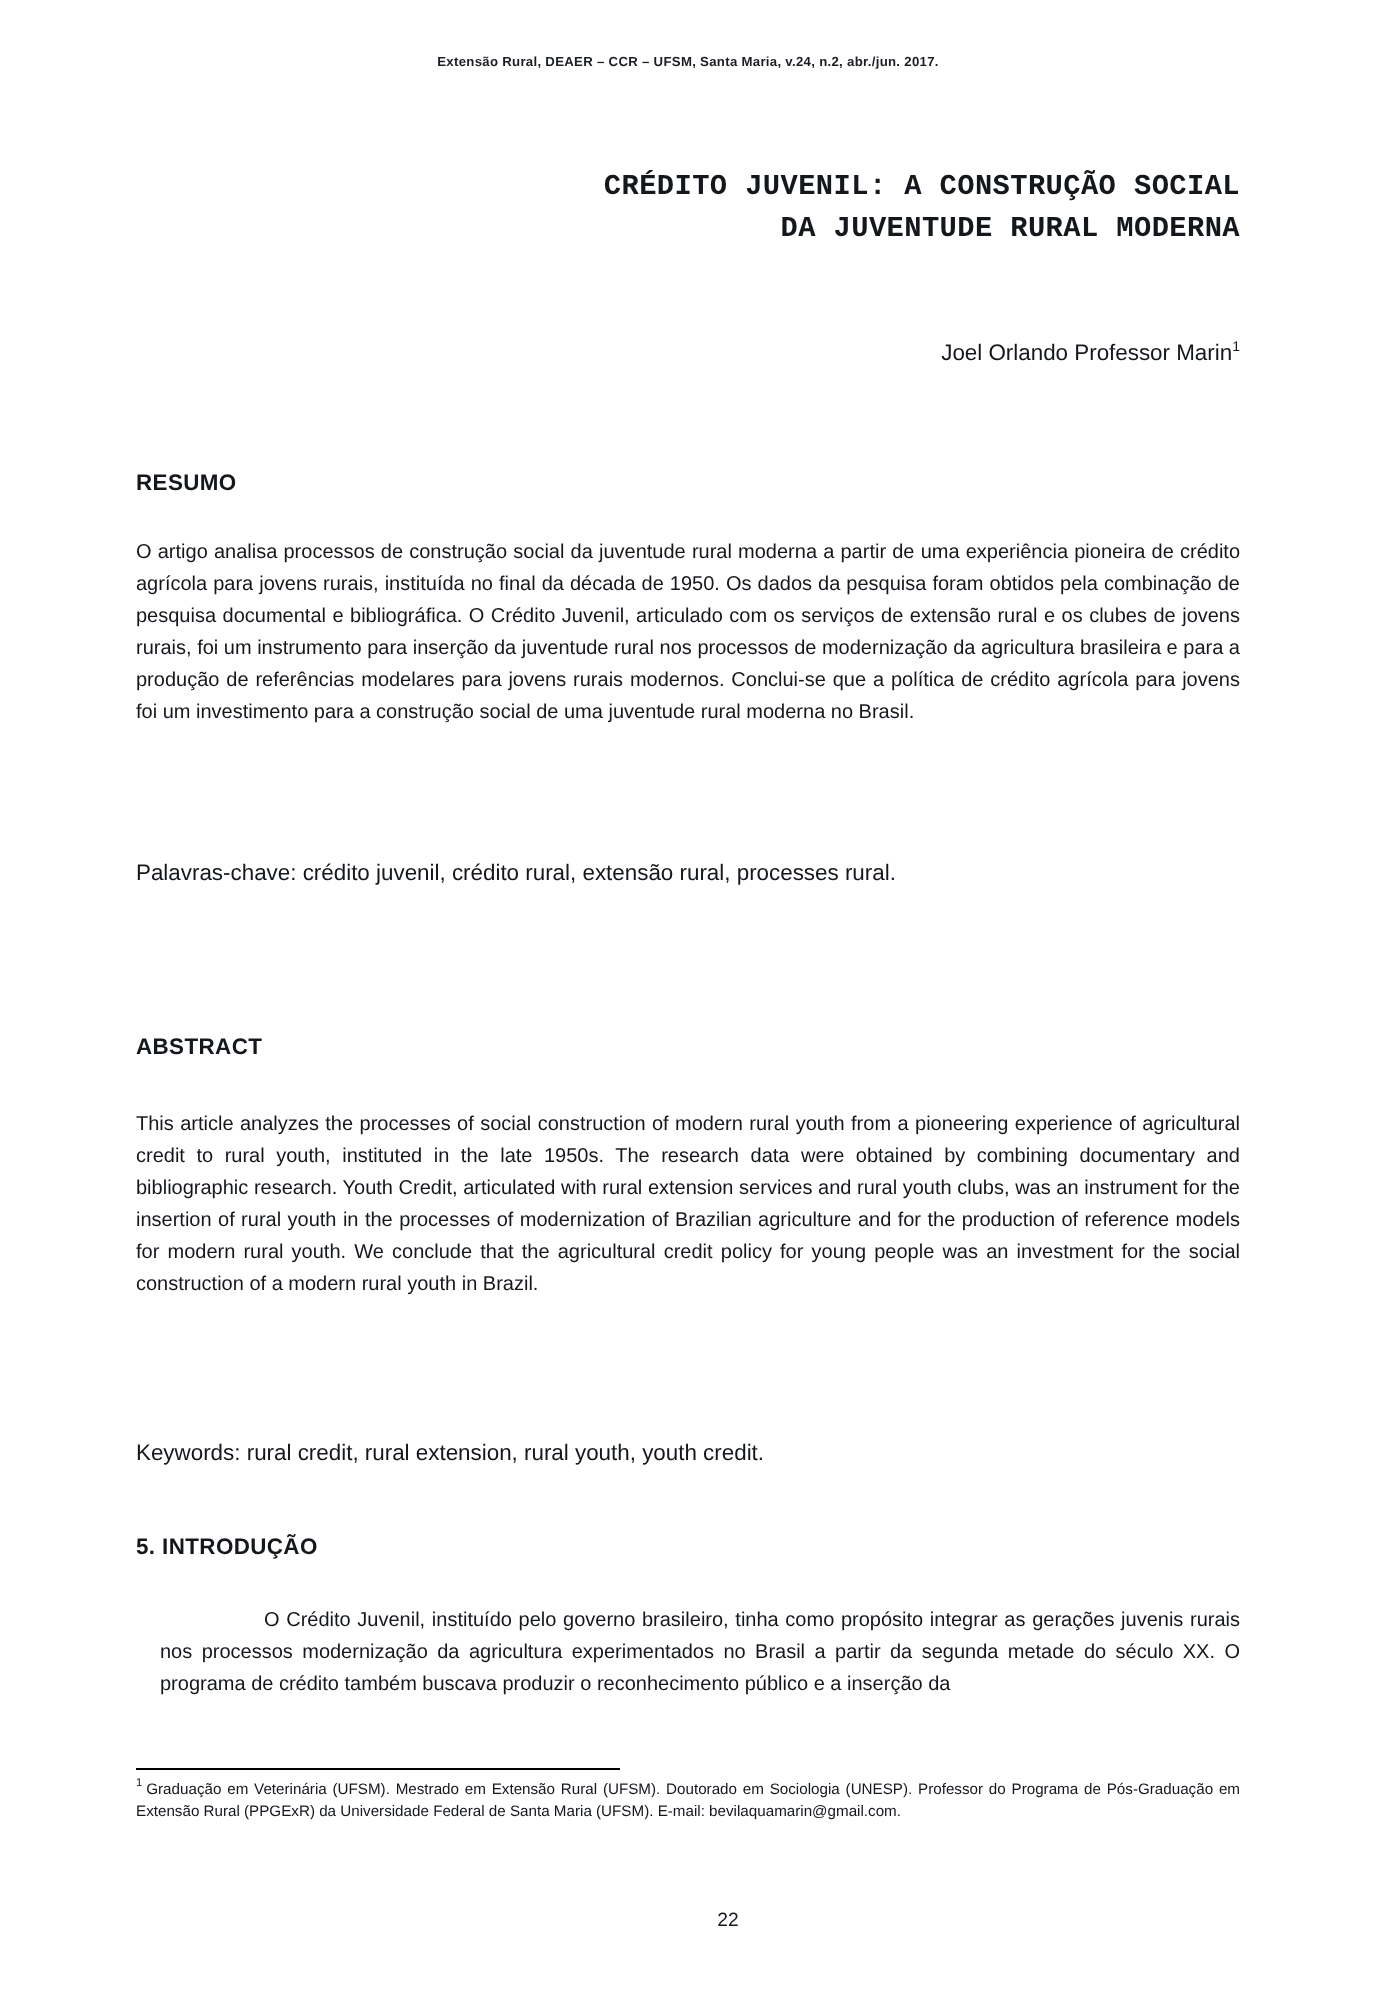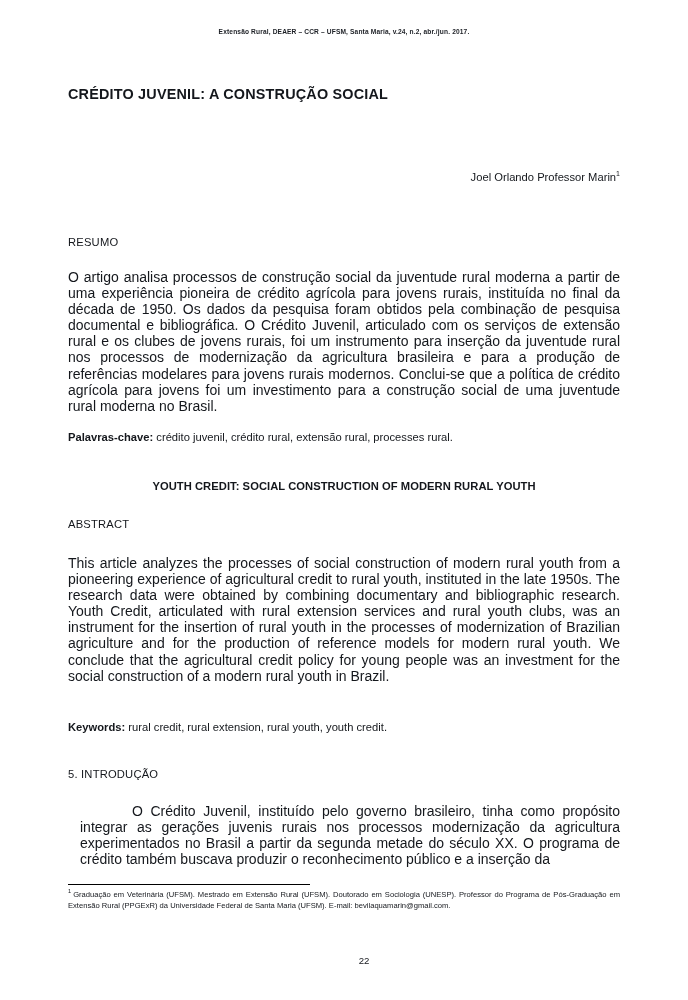--- a/index.html
+++ b/index.html
@@ -36,21 +36,22 @@
     color: #1b1e24;
     font-weight: 600;
   }
 
   
   .title-block {
     position: absolute;
     left: 68px;
     right: 68px;
     top: 84px;
-    text-align: left;
+    text-align: right;
+    font-family: Liberation Mono, monospace;
   }
   .doc-title {
     margin: 0;
     font-size: 14.4px;
     font-weight: bold;
     line-height: 21px;
     letter-spacing: 0.2px;
     color: #14171c;
   }
   .doc-title .line {
@@ -71,21 +72,21 @@
     font-size: 7px;
     vertical-align: super;
     line-height: 0;
   }
 
   
   .section-heading {
     position: absolute;
     left: 68px;
     font-size: 11.2px;
-    font-weight: normal;
+    font-weight: bold;
     letter-spacing: 0.2px;
     color: #14171c;
     text-align: right;
   }
   .center-heading {
     position: absolute;
     left: 68px;
     right: 68px;
     text-align: center;
     font-size: 11.2px;
@@ -93,38 +94,38 @@
     letter-spacing: 0.05px;
     color: #14171c;
   }
 
   
   .para {
     position: absolute;
     left: 68px;
     right: 68px;
     text-align: justify;
-    font-size: 14px;
+    font-size: 10px;
     line-height: 16.1px;
     color: #14171c;
     margin: 0;
   }
   .para.indent {
     text-indent: 52px;
   }
   .keyline {
     position: absolute;
     left: 68px;
     right: 68px;
     font-size: 11.2px;
     line-height: 16.1px;
     color: #14171c;
   }
   .keyline b {
-    font-weight: bold;
+    font-weight: normal;
   }
 
   
   .footnote-rule {
     position: absolute;
     left: 68px;
     top: 884px;
     width: 242px;
     height: 0;
     border-top: 1.2px solid #000000;
@@ -161,36 +162,36 @@
 </head>
 <body>
 
 <div class="page">
 
   <div class="running-head">Extensão Rural, DEAER – CCR – UFSM, Santa Maria, v.24, n.2, abr./jun. 2017.</div>
 
   <div class="title-block">
     <h1 class="doc-title">
       <span class="line">CRÉDITO JUVENIL: A CONSTRUÇÃO SOCIAL</span>
+      <span class="line">DA JUVENTUDE RURAL MODERNA</span>
     </h1>
   </div>
 
   <div class="author-line">
     <span>Joel Orlando Professor Marin</span><sup>1</sup>
   </div>
 
   <div class="section-heading" style="top:236px;">RESUMO</div>
 
   <p class="para" style="top:269px;">O artigo analisa processos de construção social da juventude rural moderna a partir de uma experiência pioneira de crédito agrícola para jovens rurais, instituída no final da década de 1950. Os dados da pesquisa foram obtidos pela combinação de pesquisa documental e bibliográfica. O Crédito Juvenil, articulado com os serviços de extensão rural e os clubes de jovens rurais, foi um instrumento para inserção da juventude rural nos processos de modernização da agricultura brasileira e para a produção de referências modelares para jovens rurais modernos. Conclui-se que a política de crédito agrícola para jovens foi um investimento para a construção social de uma juventude rural moderna no Brasil.</p>
 
   <div class="keyline" style="top:429px;">
     <b>Palavras-chave:</b><span> crédito juvenil, crédito rural, extensão rural, processes rural.</span>
   </div>
 
-  <div class="center-heading" style="top:480px;">YOUTH CREDIT: SOCIAL CONSTRUCTION OF MODERN RURAL YOUTH</div>
 
   <div class="section-heading" style="top:518px;">ABSTRACT</div>
 
   <p class="para" style="top:555px;">This article analyzes the processes of social construction of modern rural youth from a pioneering experience of agricultural credit to rural youth, instituted in the late 1950s. The research data were obtained by combining documentary and bibliographic research. Youth Credit, articulated with rural extension services and rural youth clubs, was an instrument for the insertion of rural youth in the processes of modernization of Brazilian agriculture and for the production of reference models for modern rural youth. We conclude that the agricultural credit policy for young people was an investment for the social construction of a modern rural youth in Brazil.</p>
 
   <div class="keyline" style="top:719px;">
     <b>Keywords:</b><span> rural credit, rural extension, rural youth, youth credit.</span>
   </div>
 
   <div class="section-heading" style="top:768px;">5. INTRODUÇÃO</div>

